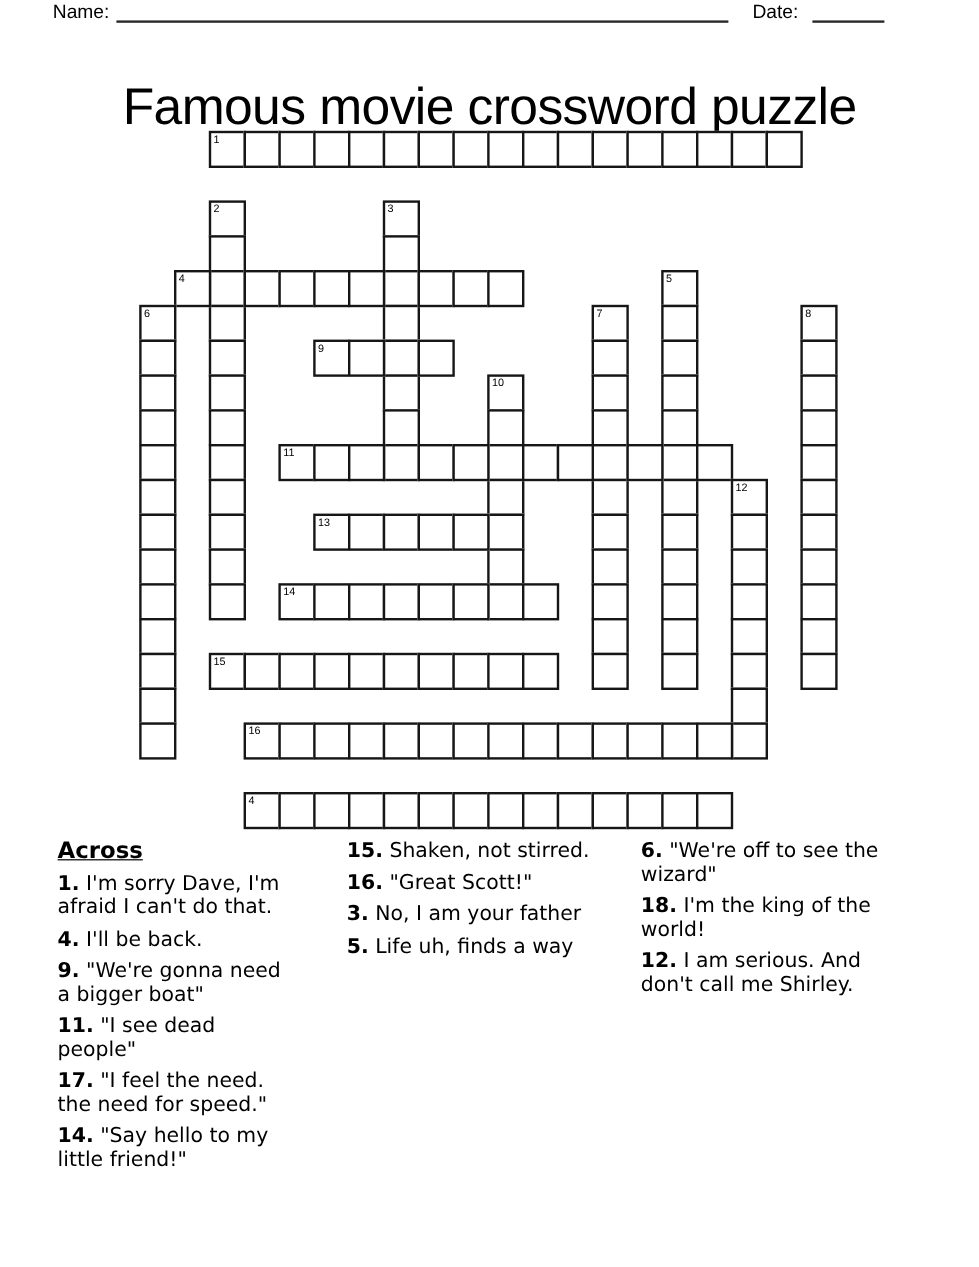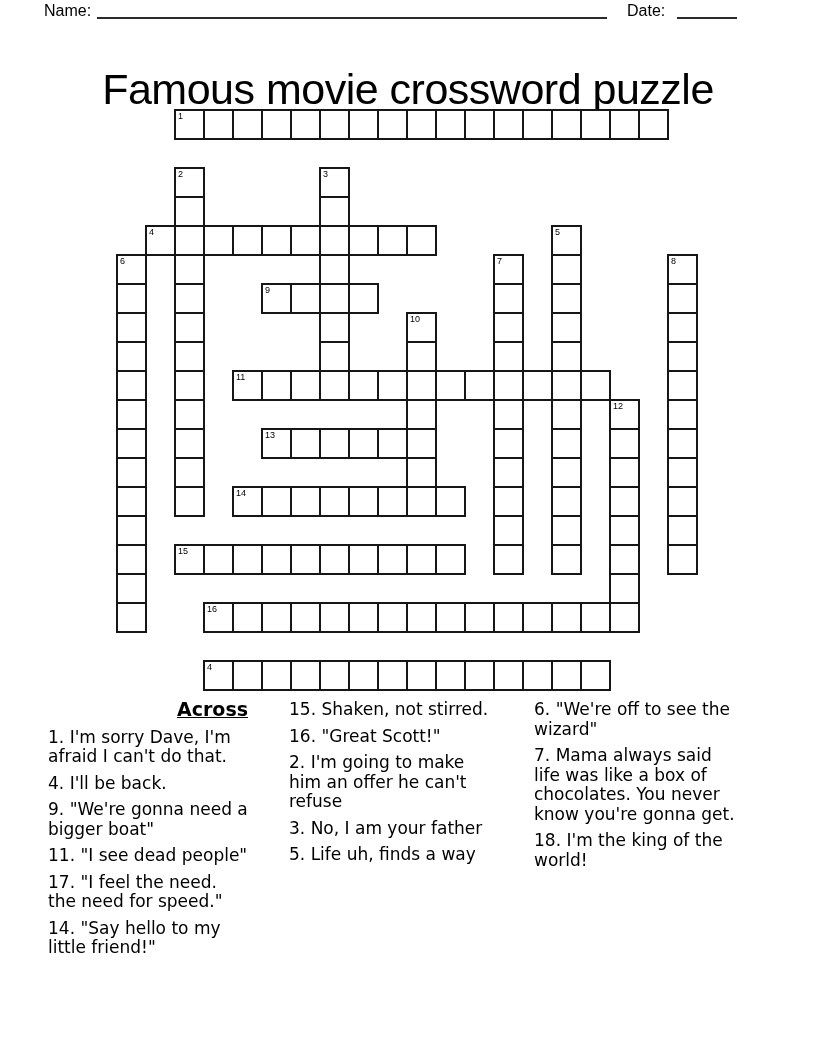--- a/index.html
+++ b/index.html
@@ -31,25 +31,24 @@
   }
   .cell-num{
     position:absolute;top:0px;left:2px;
     font-family:"Liberation Sans",sans-serif;font-size:9px;line-height:10px;
   }
   .clue-col{position:absolute;font-size:17px;line-height:19.5px;}
   #clue-col-1{left:48px;top:700px;width:200px;}
   #clue-col-2{left:289px;top:700px;width:203px;}
   #clue-col-3{left:534px;top:700px;width:206px;}
   .clue{margin:0 0 7px 0;}
-  .clue-num{font-weight:normal;}
+  .clue-num{font-weight:bold;}
   .clue-heading{
     font-size:19px;font-weight:bold;text-decoration:underline;
     margin:0 0 8px 0;
-    text-align:right;
   }
 </style>
 </head>
 <body>
 
 <div class="hdr-label" id="name-label">Name:</div>
 <div class="hdr-line" id="name-line"></div>
 <div class="hdr-label" id="date-label">Date:</div>
 <div class="hdr-line" id="date-line"></div>
 
@@ -266,21 +265,20 @@
     <div class="clue"><span class="clue-num">1.</span> I'm sorry Dave, I'm afraid I can't do that.</div>
     <div class="clue"><span class="clue-num">4.</span> I'll be back.</div>
     <div class="clue"><span class="clue-num">9.</span> "We're gonna need a bigger boat"</div>
     <div class="clue"><span class="clue-num">11.</span> "I see dead people"</div>
     <div class="clue"><span class="clue-num">17.</span> "I feel the need. the need for speed."</div>
     <div class="clue"><span class="clue-num">14.</span> "Say hello to my little friend!"</div>
   </div>
 <div class="clue-col" id="clue-col-2">
     <div class="clue"><span class="clue-num">15.</span> Shaken, not stirred.</div>
     <div class="clue"><span class="clue-num">16.</span> "Great Scott!"</div>
-    <div class="clue"><span class="clue-num">2.</span> I'm going to make him an offer he can't refuse</div>
     <div class="clue"><span class="clue-num">3.</span> No, I am your father</div>
     <div class="clue"><span class="clue-num">5.</span> Life uh, finds a way</div>
   </div>
 <div class="clue-col" id="clue-col-3">
     <div class="clue"><span class="clue-num">6.</span> "We're off to see the wizard"</div>
-    <div class="clue"><span class="clue-num">7.</span> Mama always said life was like a box of chocolates. You never know you're gonna get.</div>
     <div class="clue"><span class="clue-num">18.</span> I'm the king of the world!</div>
+    <div class="clue"><span class="clue-num">12.</span> I am serious. And don't call me Shirley.</div>
   </div>
 
 </body></html>

